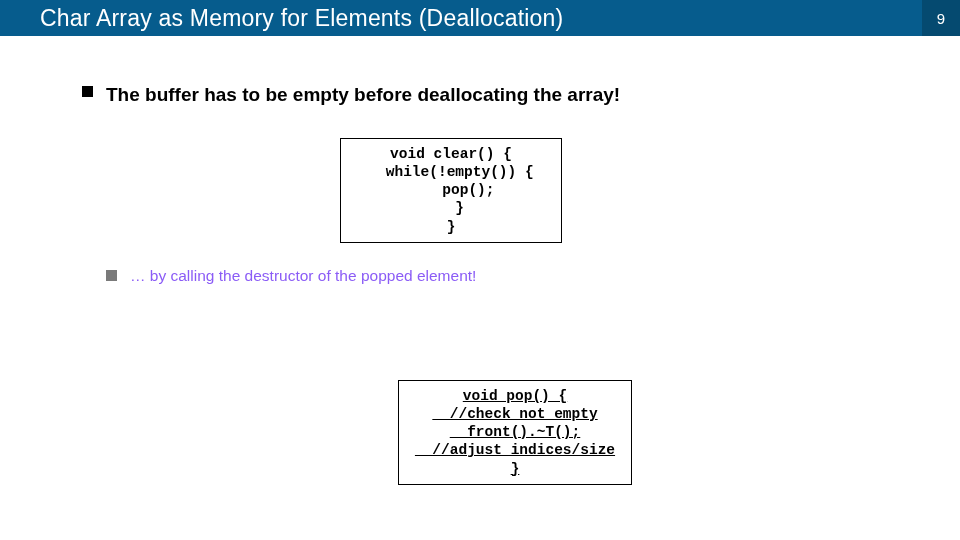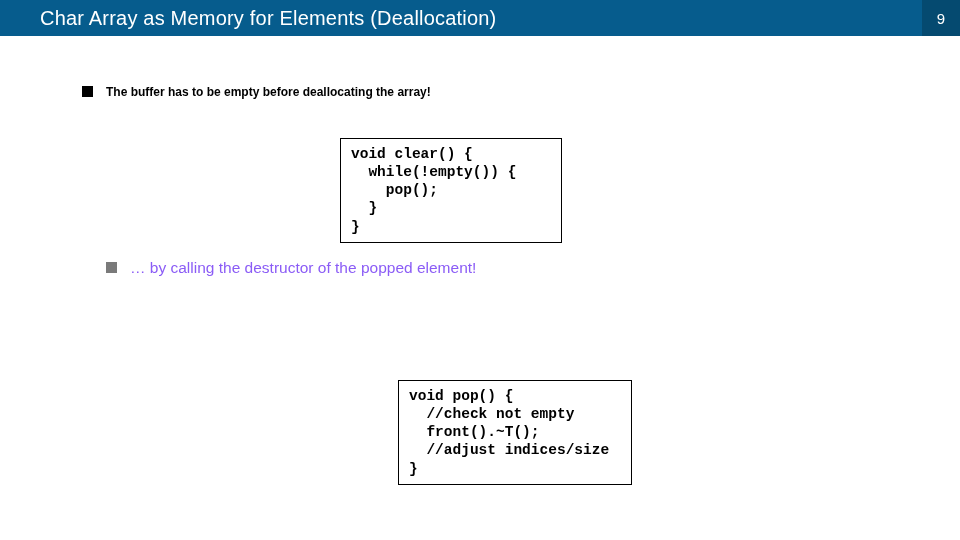--- a/index.html
+++ b/index.html
@@ -1,31 +1,31 @@
 <!DOCTYPE html>
 <html><head>
 <meta charset="utf-8">
 <style>
   * { box-sizing: border-box; margin: 0; padding: 0; }
   html, body { width: 960px; height: 540px; font-family: Arial, Helvetica, sans-serif; background: #fff; overflow: hidden; }
   .slide { position: relative; width: 960px; height: 540px; }
   .titlebar { display: flex; width: 100%; height: 36px; }
   .title-left { flex: 1; background: #065c8d; display: flex; align-items: center; padding-left: 40px; }
-  .title-left span { color: #fff; font-size: 20px; font-weight: 400; letter-spacing: 0.2px; }
+  .title-left span { color: #fff; font-size: 23px; font-weight: 400; letter-spacing: 0.2px; }
   .title-right { width: 38px; background: #054a70; color: #fff; display: flex; align-items: center; justify-content: center; font-size: 15px; }
   .content { position: absolute; left: 82px; top: 82px; right: 40px; }
   .bullet-l1 { position: relative; padding-left: 24px; margin-bottom: 10px; }
   .bullet-l1::before { content: ""; position: absolute; left: 0; top: 4px; width: 11px; height: 11px; background: #000; }
-  .bullet-l1 .txt { font-size: 12px; font-weight: 700; color: #000; line-height: 1.35; }
+  .bullet-l1 .txt { font-size: 19px; font-weight: 700; color: #000; line-height: 1.35; }
   .bullet-l2 { position: relative; padding-left: 24px; margin-left: 24px; margin-top: 18px; margin-bottom: 10px; }
   .bullet-l2::before { content: ""; position: absolute; left: 0; top: 4px; width: 11px; height: 11px; background: #7a7a7a; }
   .bullet-l2 .txt { font-size: 15.5px; font-weight: 400; color: #8b5cf6; line-height: 1.35; }
-  .codebox { border: 1px solid #000; font-family: "Courier New", Courier, monospace; font-size: 14.5px; font-weight: 700; line-height: 1.25; padding: 6px 10px 6px 10px; white-space: pre; background: #fff; }
+  .codebox { border: 1px solid #000; font-family: "Courier New", Courier, monospace; font-size: 14.5px; font-weight: 700; line-height: 1.25; padding: 6px 10px 6px 10px; white-space: pre; background: #fff; text-align: center; }
   .codebox1 { position: absolute; left: 340px; top: 138px; width: 222px; }
-  .codebox2 { position: absolute; left: 398px; top: 380px; width: 234px; }
+  .codebox2 { position: absolute; left: 398px; top: 380px; width: 234px; text-decoration: underline; }
   .spacer1 { height: 130px; }
 </style>
 </head>
 <body>
 
 <div class="slide">
 
   <div class="titlebar">
     <div class="title-left">
       <span>Char Array as Memory for Elements (Deallocation)</span>

